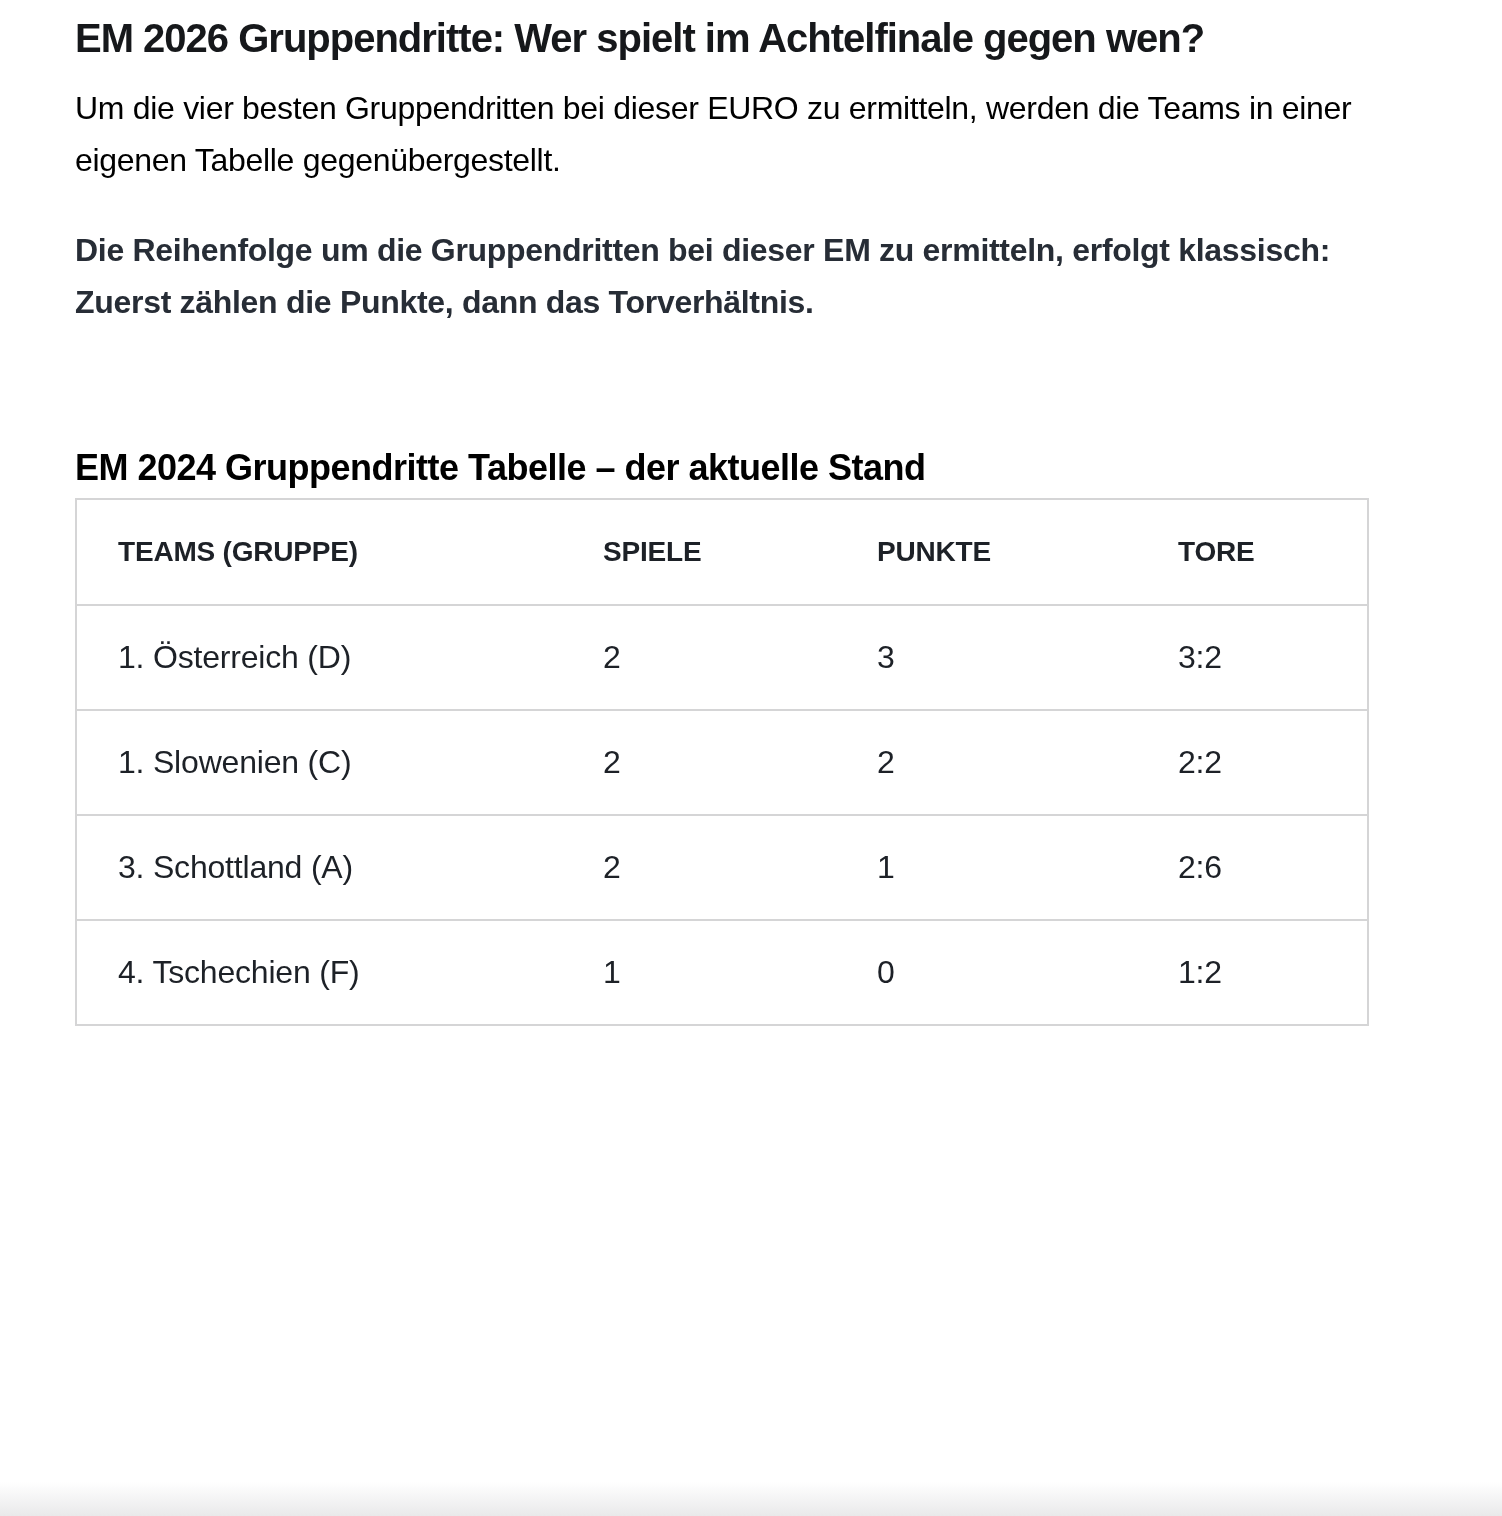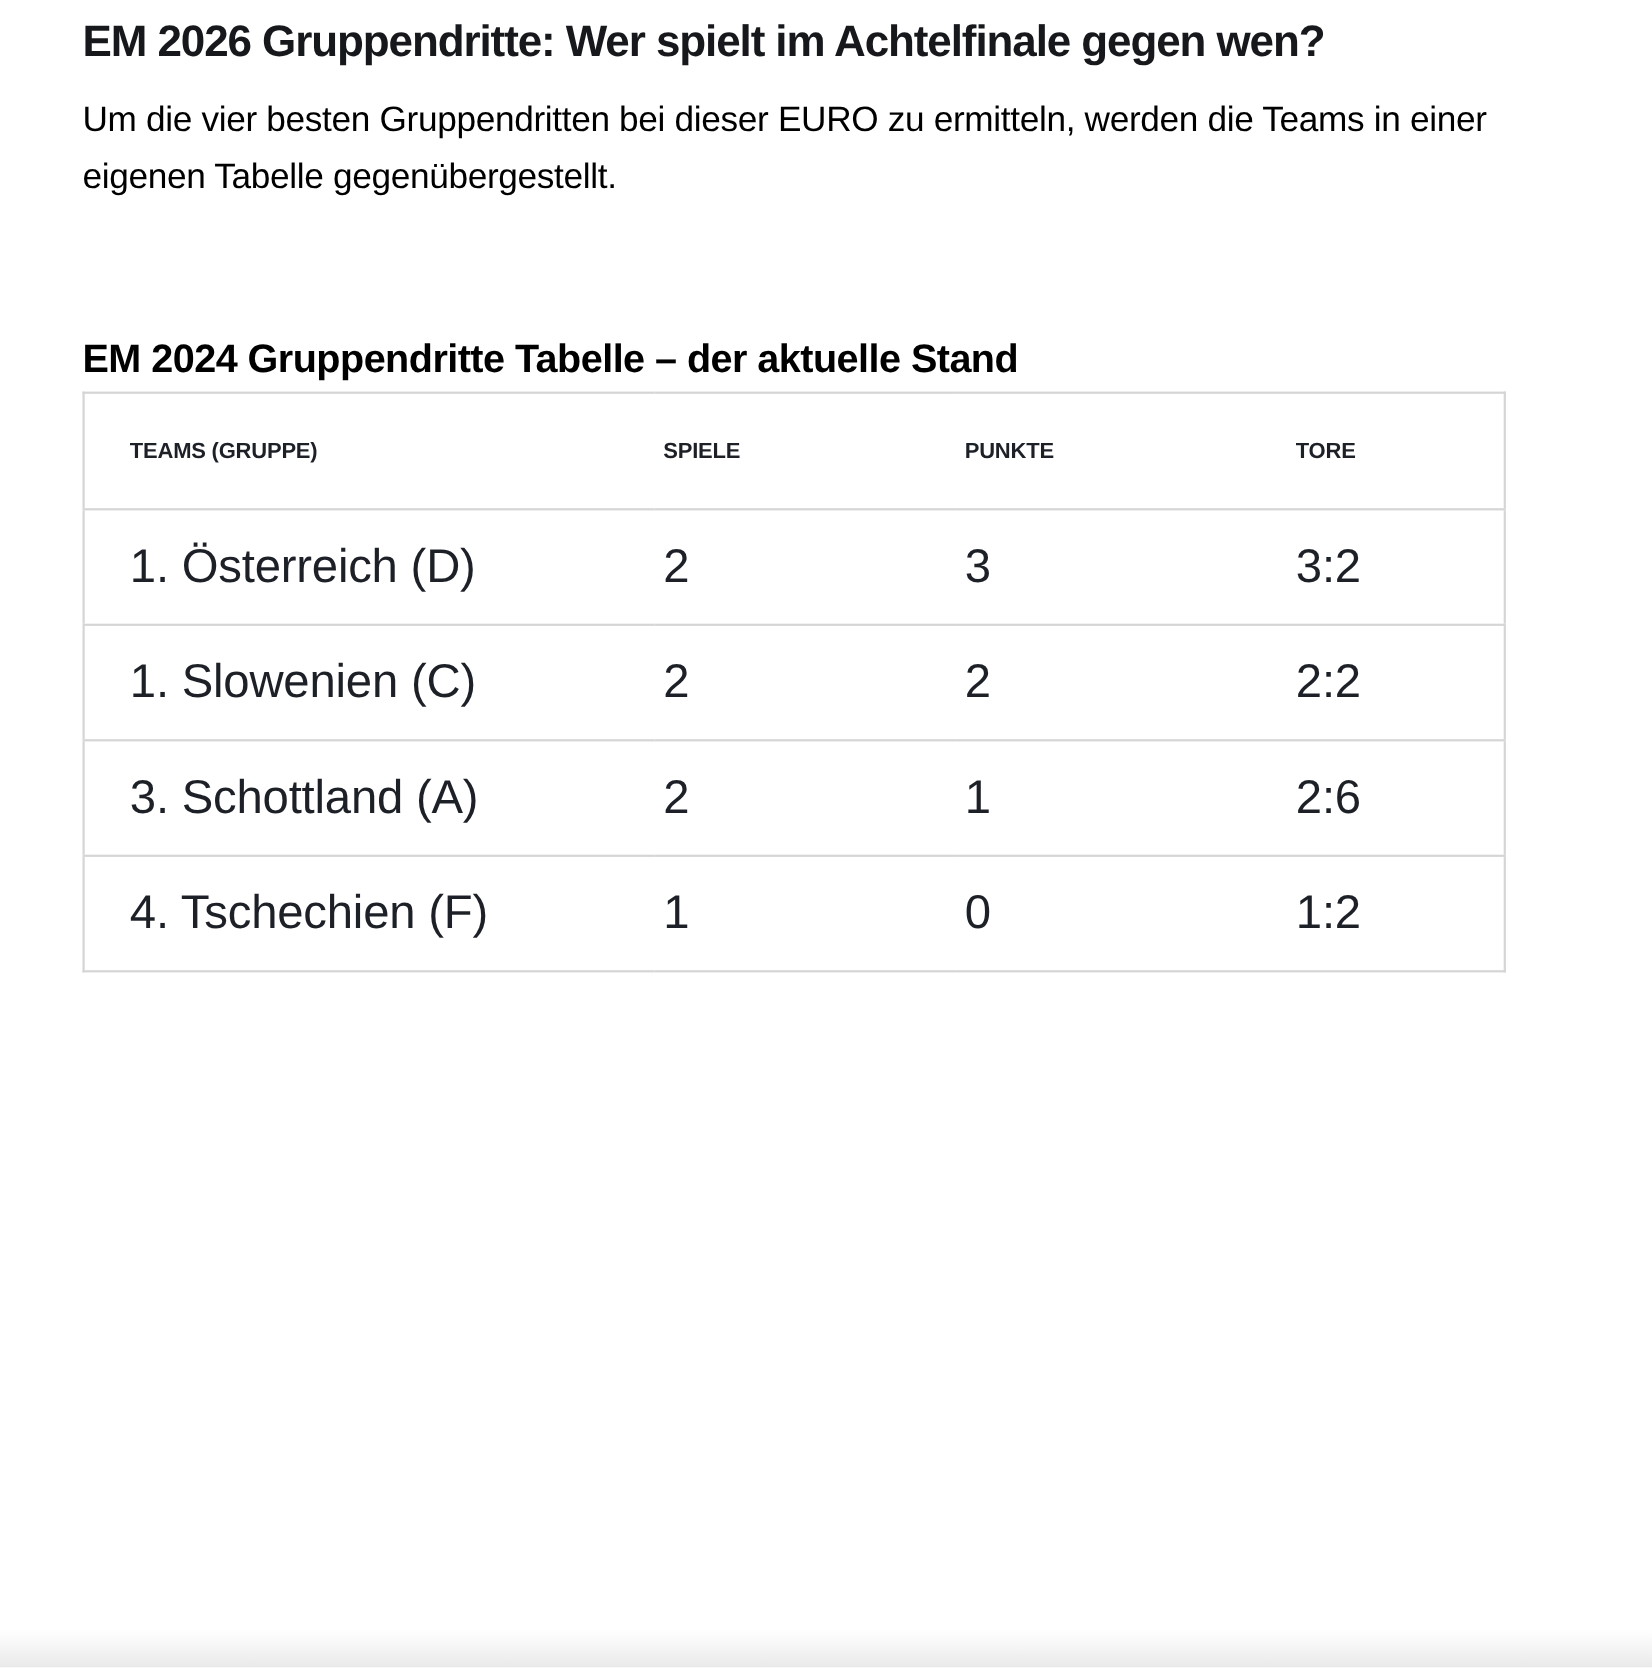--- a/index.html
+++ b/index.html
@@ -64,27 +64,27 @@
   table.standings thead tr {
     height: 106px;
   }
   table.standings tbody tr {
     height: 105px;
   }
   table.standings tbody td {
     border-top: 2px solid #d5d5d6;
   }
   table.standings th {
-    font-size: 20px;
+    font-size: 28px;
     font-weight: 700;
     letter-spacing: -0.2px;
     color: #1d2127;
   }
   table.standings td {
-    font-size: 43px;
+    font-size: 32px;
     letter-spacing: -0.2px;
     color: #1d2127;
   }
   table.standings .first-col {
     padding-left: 41px;
   }
   .bottom-fade {
     position: absolute;
     left: 0;
     bottom: 0;
@@ -96,20 +96,21 @@
 </style>
 </head>
 <body>
 
 <main class="content">
 
   <h1>EM 2026 Gruppendritte: Wer spielt im Achtelfinale gegen wen?</h1>
 
   <p class="para first">Um die vier besten Gruppendritten bei dieser EURO zu ermitteln, werden die Teams in einer eigenen Tabelle gegenübergestellt.</p>
 
+  <p class="para bold">Die Reihenfolge um die Gruppendritten bei dieser EM zu ermitteln, erfolgt klassisch: Zuerst zählen die Punkte, dann das Torverhältnis.</p>
 
 
   <h2>EM 2024 Gruppendritte Tabelle – der aktuelle Stand</h2>
 
   <table class="standings">
     <colgroup>
       <col style="width:519px">
       <col style="width:274px">
       <col style="width:301px">
       <col>

